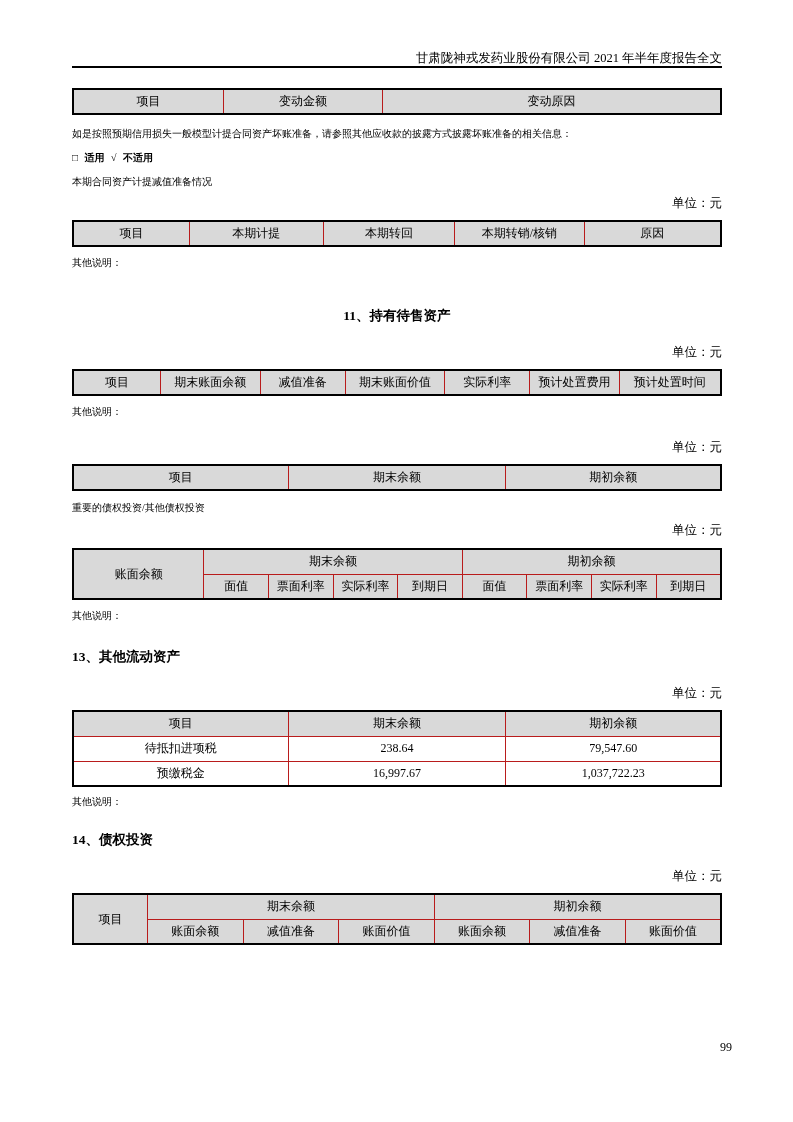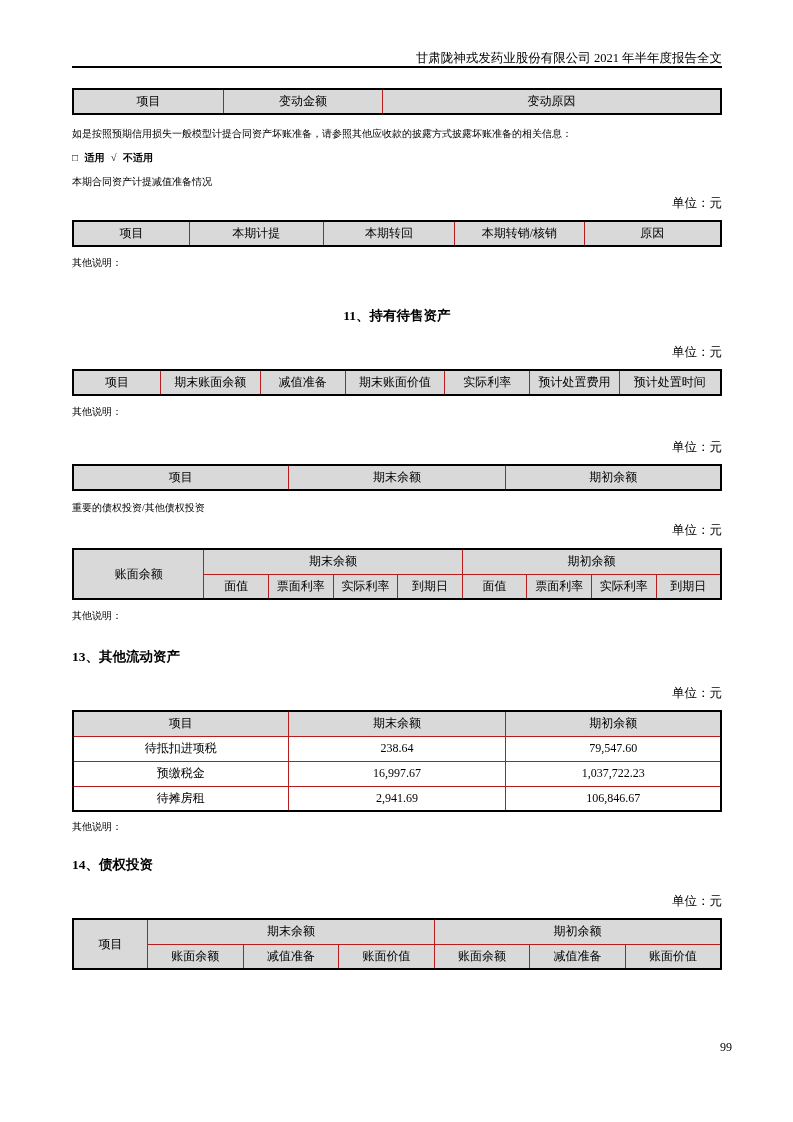--- a/index.html
+++ b/index.html
@@ -236,25 +236,20 @@
         <tr class="r28">
           <td class="lbl">待抵扣进项税</td>
           <td class="num">238.64</td>
           <td class="num">79,547.60</td>
         </tr>
         <tr class="r28">
           <td class="lbl">预缴税金</td>
           <td class="num">16,997.67</td>
           <td class="num">1,037,722.23</td>
         </tr>
-        <tr class="r28">
-          <td class="lbl">待摊房租</td>
-          <td class="num">2,941.69</td>
-          <td class="num">106,846.67</td>
-        </tr>
       </tbody>
     </table>
 
     <p class="para notes-sm">其他说明：</p>
 
     <h3 class="sec sec-14">14、债权投资</h3>
 
     <div class="unit u-sec">单位：元</div>
 
     <table class="tbl">

